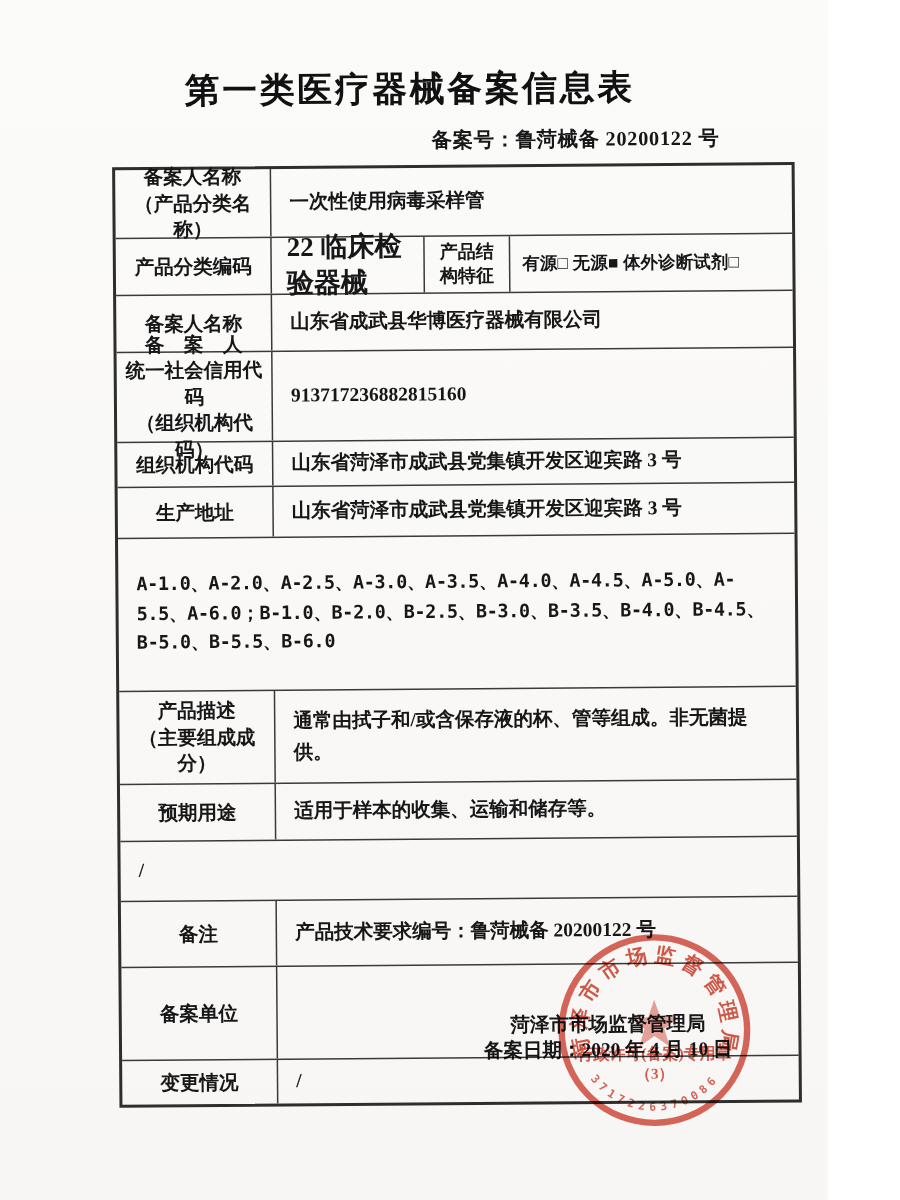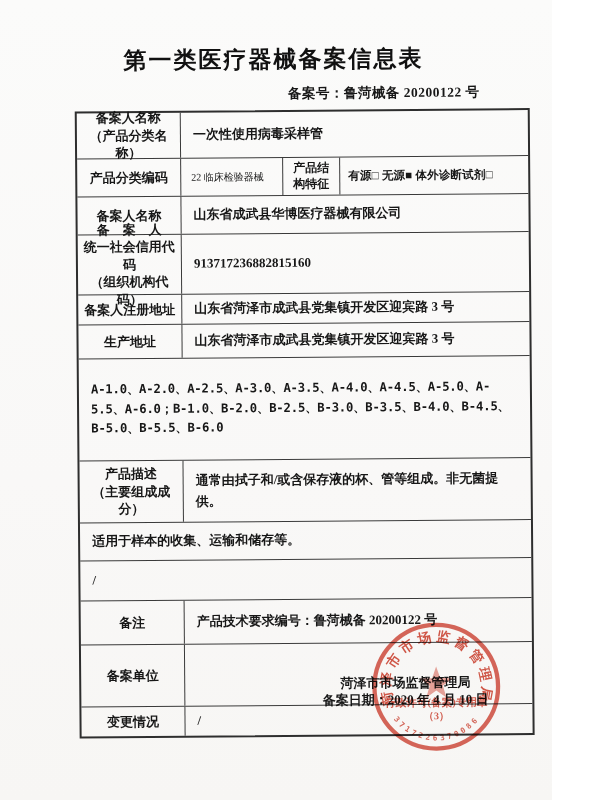--- a/index.html
+++ b/index.html
@@ -48,21 +48,21 @@
     display: flex; align-items: center;
     padding: 3px 10px 3px 12px;
     font-weight: 700; font-size: 13px; line-height: 1.55;
     white-space: pre-line;
   }
   .td-code {
     flex: 0 0 102px; width: 102px;
     border-right: 1.5px solid #3a3a3a;
     display: flex; align-items: center;
     padding: 2px 6px 2px 10px;
-    font-weight: 400; font-size: 10px; line-height: 1.3;
+    font-weight: 700; font-size: 18px; line-height: 1.3;
   }
   .th-feature {
     flex: 0 0 57px; width: 57px;
     border-right: 1.5px solid #3a3a3a;
     display: flex; align-items: center; justify-content: center;
     text-align: center; white-space: pre-line;
     font-weight: 700; font-size: 12px; line-height: 1.3;
   }
   .td-feature {
     flex: 1 1 auto;
@@ -118,40 +118,41 @@
       </div>
 
       <div class="tr" style="height:60px">
         <div class="th">备　案　人
 统一社会信用代码
 （组织机构代码）</div>
         <div class="td">913717236882815160</div>
       </div>
 
       <div class="tr" style="height:30px">
-        <div class="th">备案人注册地址</div>
+        <div class="th">组织机构代码</div>
         <div class="td">山东省菏泽市成武县党集镇开发区迎宾路 3 号</div>
       </div>
 
       <div class="tr" style="height:34px">
         <div class="th">生产地址</div>
         <div class="td">山东省菏泽市成武县党集镇开发区迎宾路 3 号</div>
       </div>
 
       <div class="tr" style="height:102px">
         <div class="td mono">A-1.0、A-2.0、A-2.5、A-3.0、A-3.5、A-4.0、A-4.5、A-5.0、A-5.5、A-6.0；B-1.0、B-2.0、B-2.5、B-3.0、B-3.5、B-4.0、B-4.5、B-5.0、B-5.5、B-6.0</div>
       </div>
 
       <div class="tr" style="height:62px">
         <div class="th">产品描述
 （主要组成成分）</div>
         <div class="td">通常由拭子和/或含保存液的杯、管等组成。非无菌提供。</div>
       </div>
 
       <div class="tr" style="height:38px">
+        <div class="th">预期用途</div>
         <div class="td">适用于样本的收集、运输和储存等。</div>
       </div>
 
       <div class="tr" style="height:40px">
         <div class="td">/</div>
       </div>
 
       <div class="tr" style="height:44px">
         <div class="th">备注</div>
         <div class="td">产品技术要求编号：鲁菏械备 20200122 号</div>

